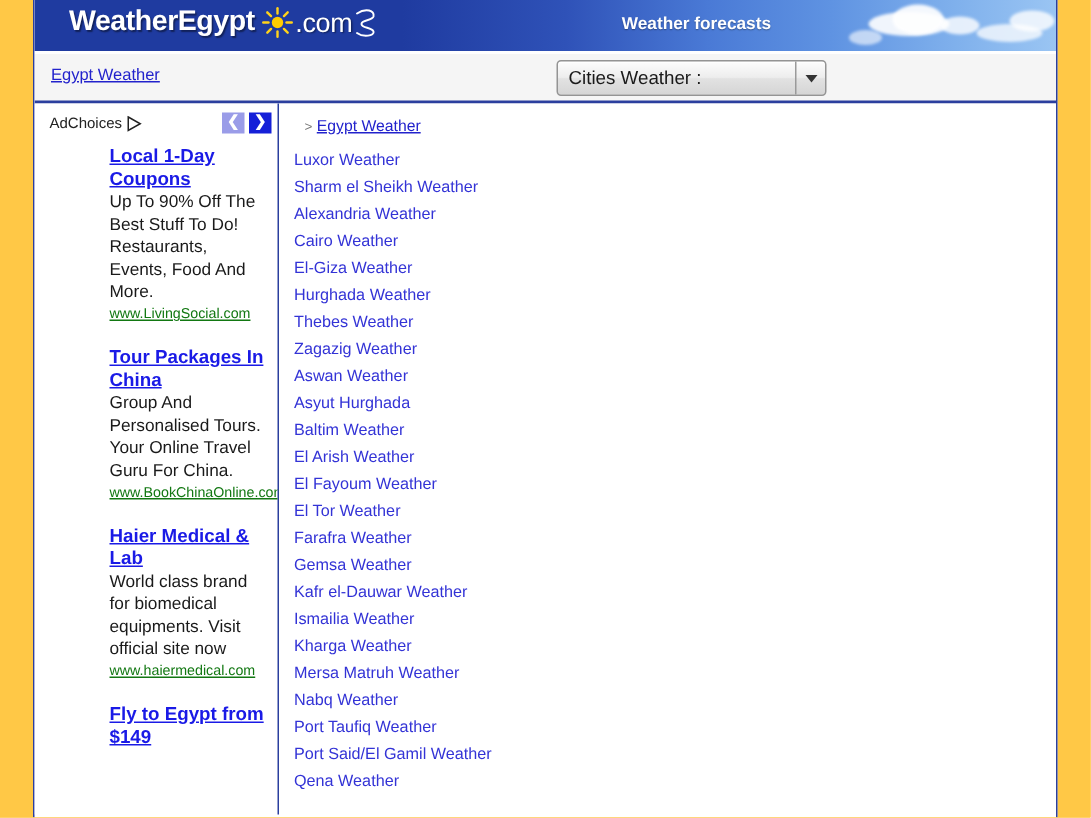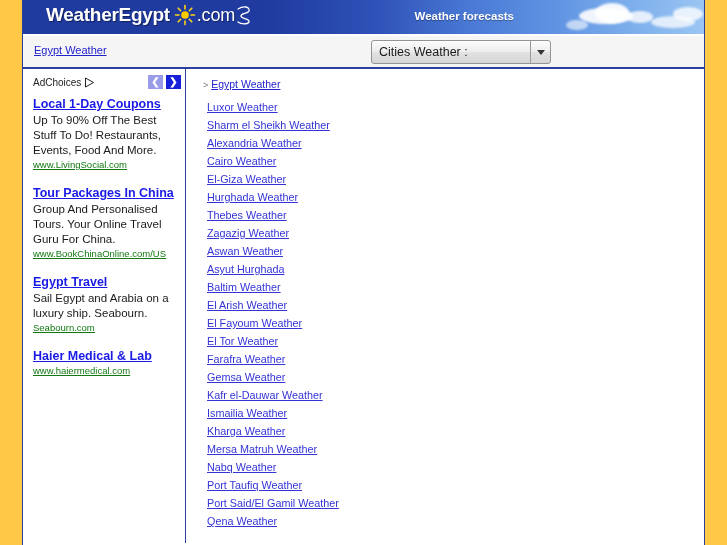--- a/index.html
+++ b/index.html
@@ -182,21 +182,21 @@
     justify-content: center;
     font-size: 10px;
     font-weight: bold;
     color: #ffffff;
     cursor: pointer;
     line-height: 1;
   }
   #ad-prev { background: #9a9ce8; }
   #ad-next { background: #1520d8; }
   #ads-list { padding: 2px 8px 0 10px; }
-  .ad-block { margin-bottom: 16px; }
+  .ad-block { margin-bottom: 16px; margin-left: 40px; }
   .ad-title {
     font-size: 12.5px;
     font-weight: bold;
     color: #1a1ae6;
     text-decoration: underline;
     line-height: 15px;
     cursor: pointer;
     display: block;
   }
   .ad-desc {
@@ -229,25 +229,23 @@
   #breadcrumb .bc-caret { color: #777777; font-size: 9px; }
   #breadcrumb-link {
     color: #2222cc;
     text-decoration: underline;
     cursor: pointer;
   }
   .city-link {
     display: block;
     font-size: 10.8px;
     color: #3333d6;
-    text-decoration: underline;
     line-height: 18px;
     cursor: pointer;
     white-space: nowrap;
-    margin-left: 11px;
   }
 </style>
 </head>
 <body>
 
 <div id="page">
   <div id="frame">
 
     <div id="header">
       <div class="cloud" id="cl1"></div>
@@ -310,27 +308,26 @@
             <a class="ad-title">Local 1-Day Coupons</a>
             <div class="ad-desc">Up To 90% Off The Best Stuff To Do! Restaurants, Events, Food And More.</div>
             <a class="ad-url">www.LivingSocial.com</a>
           </div>
           <div class="ad-block">
             <a class="ad-title">Tour Packages In China</a>
             <div class="ad-desc">Group And Personalised Tours. Your Online Travel Guru For China.</div>
             <a class="ad-url">www.BookChinaOnline.com/US</a>
           </div>
           <div class="ad-block">
-            <a class="ad-title">Egypt Travel</a>
-            <div class="ad-desc">Sail Egypt and Arabia on a luxury ship. Seabourn.</div>
-            <a class="ad-url">Seabourn.com</a>
+            <a class="ad-title">Haier Medical &amp; Lab</a>
+            <div class="ad-desc">World class brand for biomedical equipments. Visit official site now</div>
+            <a class="ad-url">www.haiermedical.com</a>
           </div>
           <div class="ad-block">
-            <a class="ad-title">Haier Medical &amp; Lab</a>
-            <a class="ad-url">www.haiermedical.com</a>
+            <a class="ad-title">Fly to Egypt from $149</a>
           </div>
         </div>
       </div>
 
       <div id="content-col">
         <div id="breadcrumb">
           <span class="bc-caret">&gt;</span>
           <a id="breadcrumb-link">Egypt Weather</a>
         </div>
         <div id="city-links">

